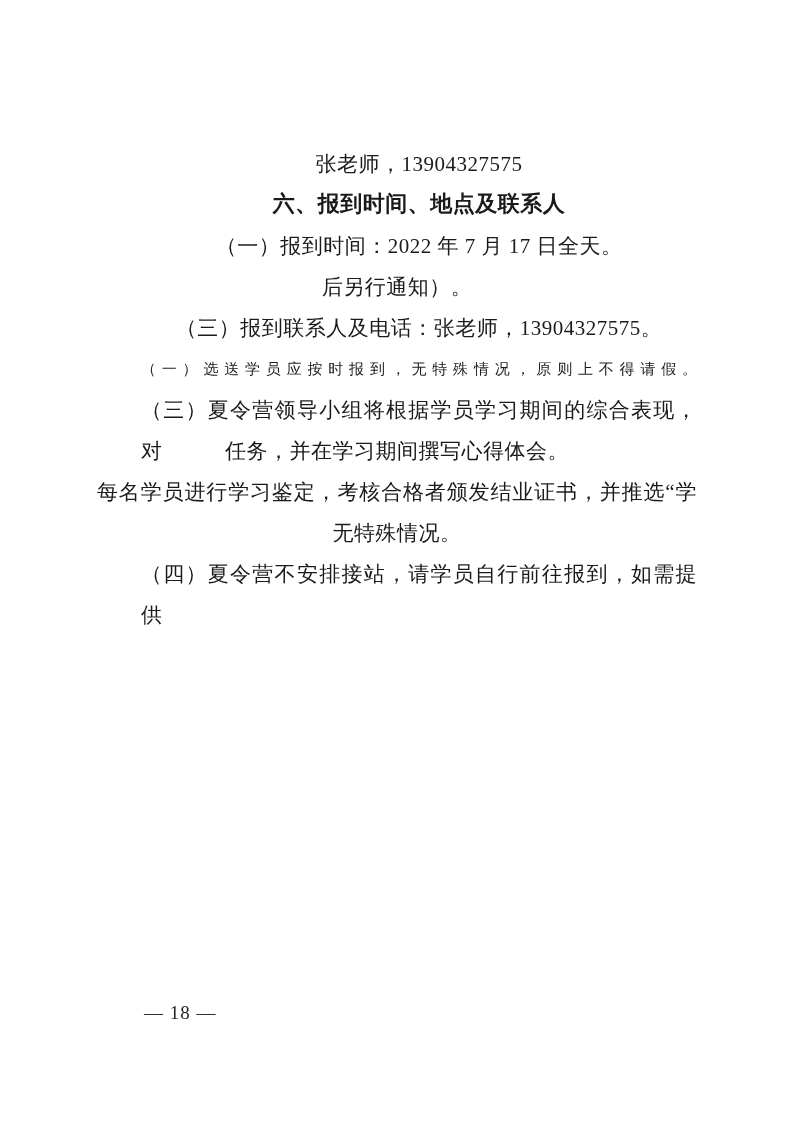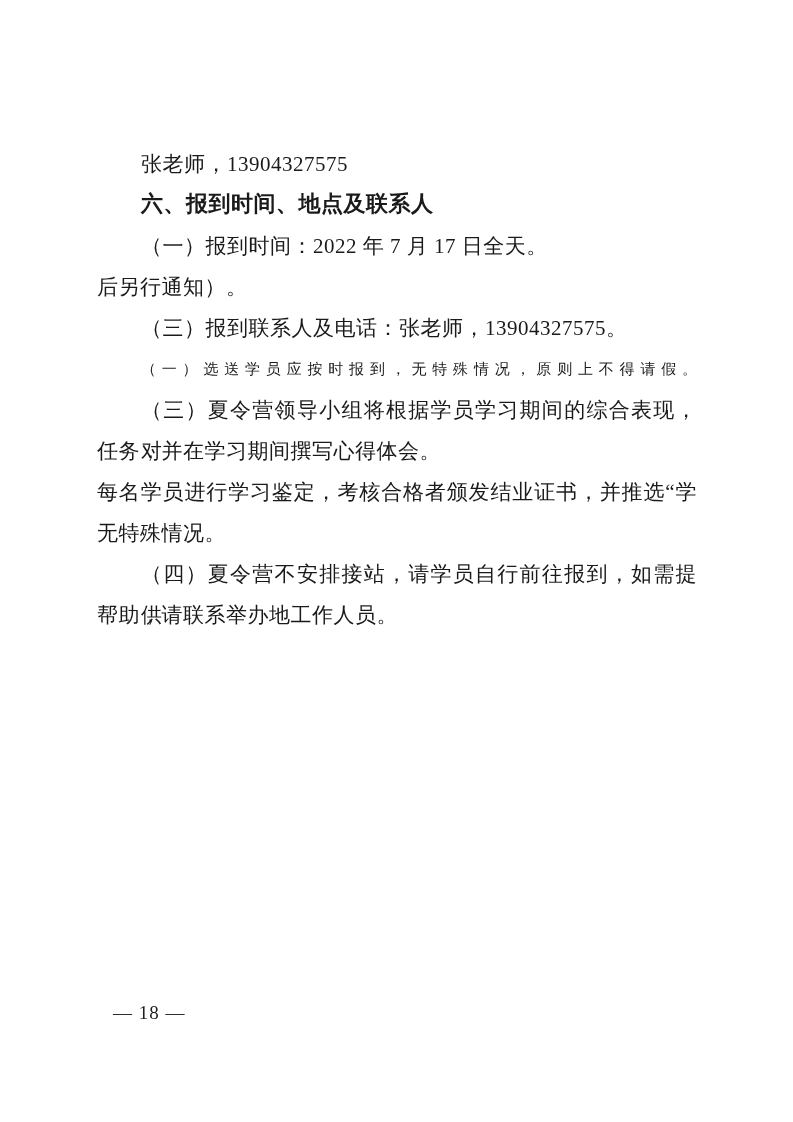--- a/index.html
+++ b/index.html
@@ -19,21 +19,21 @@
   .content {
     position: absolute;
     left: 97px;
     top: 144px;
     width: 600px;
   }
   .line {
     height: 41px;
     line-height: 41px;
     font-size: 21px;
-    text-align: left;
+    text-align: center;
     letter-spacing: 0.5px;
   }
   .indent {
     padding-left: 44px;
   }
   
   .full {
     text-align: justify;
     text-align-last: justify;
   }
@@ -42,21 +42,21 @@
     font-size: 15px;
     letter-spacing: 0;
   }
   .heading {
     font-family: Liberation Mono, monospace;
     font-weight: bold;
     font-size: 22px;
   }
   .page-number {
     position: absolute;
-    left: 113px;
+    left: 144px;
     top: 1000px;
     height: 26px;
     line-height: 26px;
     font-size: 19px;
     letter-spacing: 1px;
     color: #1f1f1f;
     font-family: "Liberation Serif", "DejaVu Serif", serif;
   }
 </style>
 </head>
@@ -78,18 +78,17 @@
 
     <div class="line indent full squeeze">（一）选送学员应按时报到，无特殊情况，原则上不得请假。</div>
 
     <div class="line indent full">（三）夏令营领导小组将根据学员学习期间的综合表现，对</div>
 
     <div class="line">任务，并在学习期间撰写心得体会。</div>
     <div class="line full">每名学员进行学习鉴定，考核合格者颁发结业证书，并推选“学</div>
     <div class="line">无特殊情况。</div>
 
     <div class="line indent full">（四）夏令营不安排接站，请学员自行前往报到，如需提供</div>
-    <div class="line">帮助，请联系举办地工作人员。</div>
 
   </div>
 
   <div class="page-number">— 18 —</div>
 </div>
 
 </body></html>

